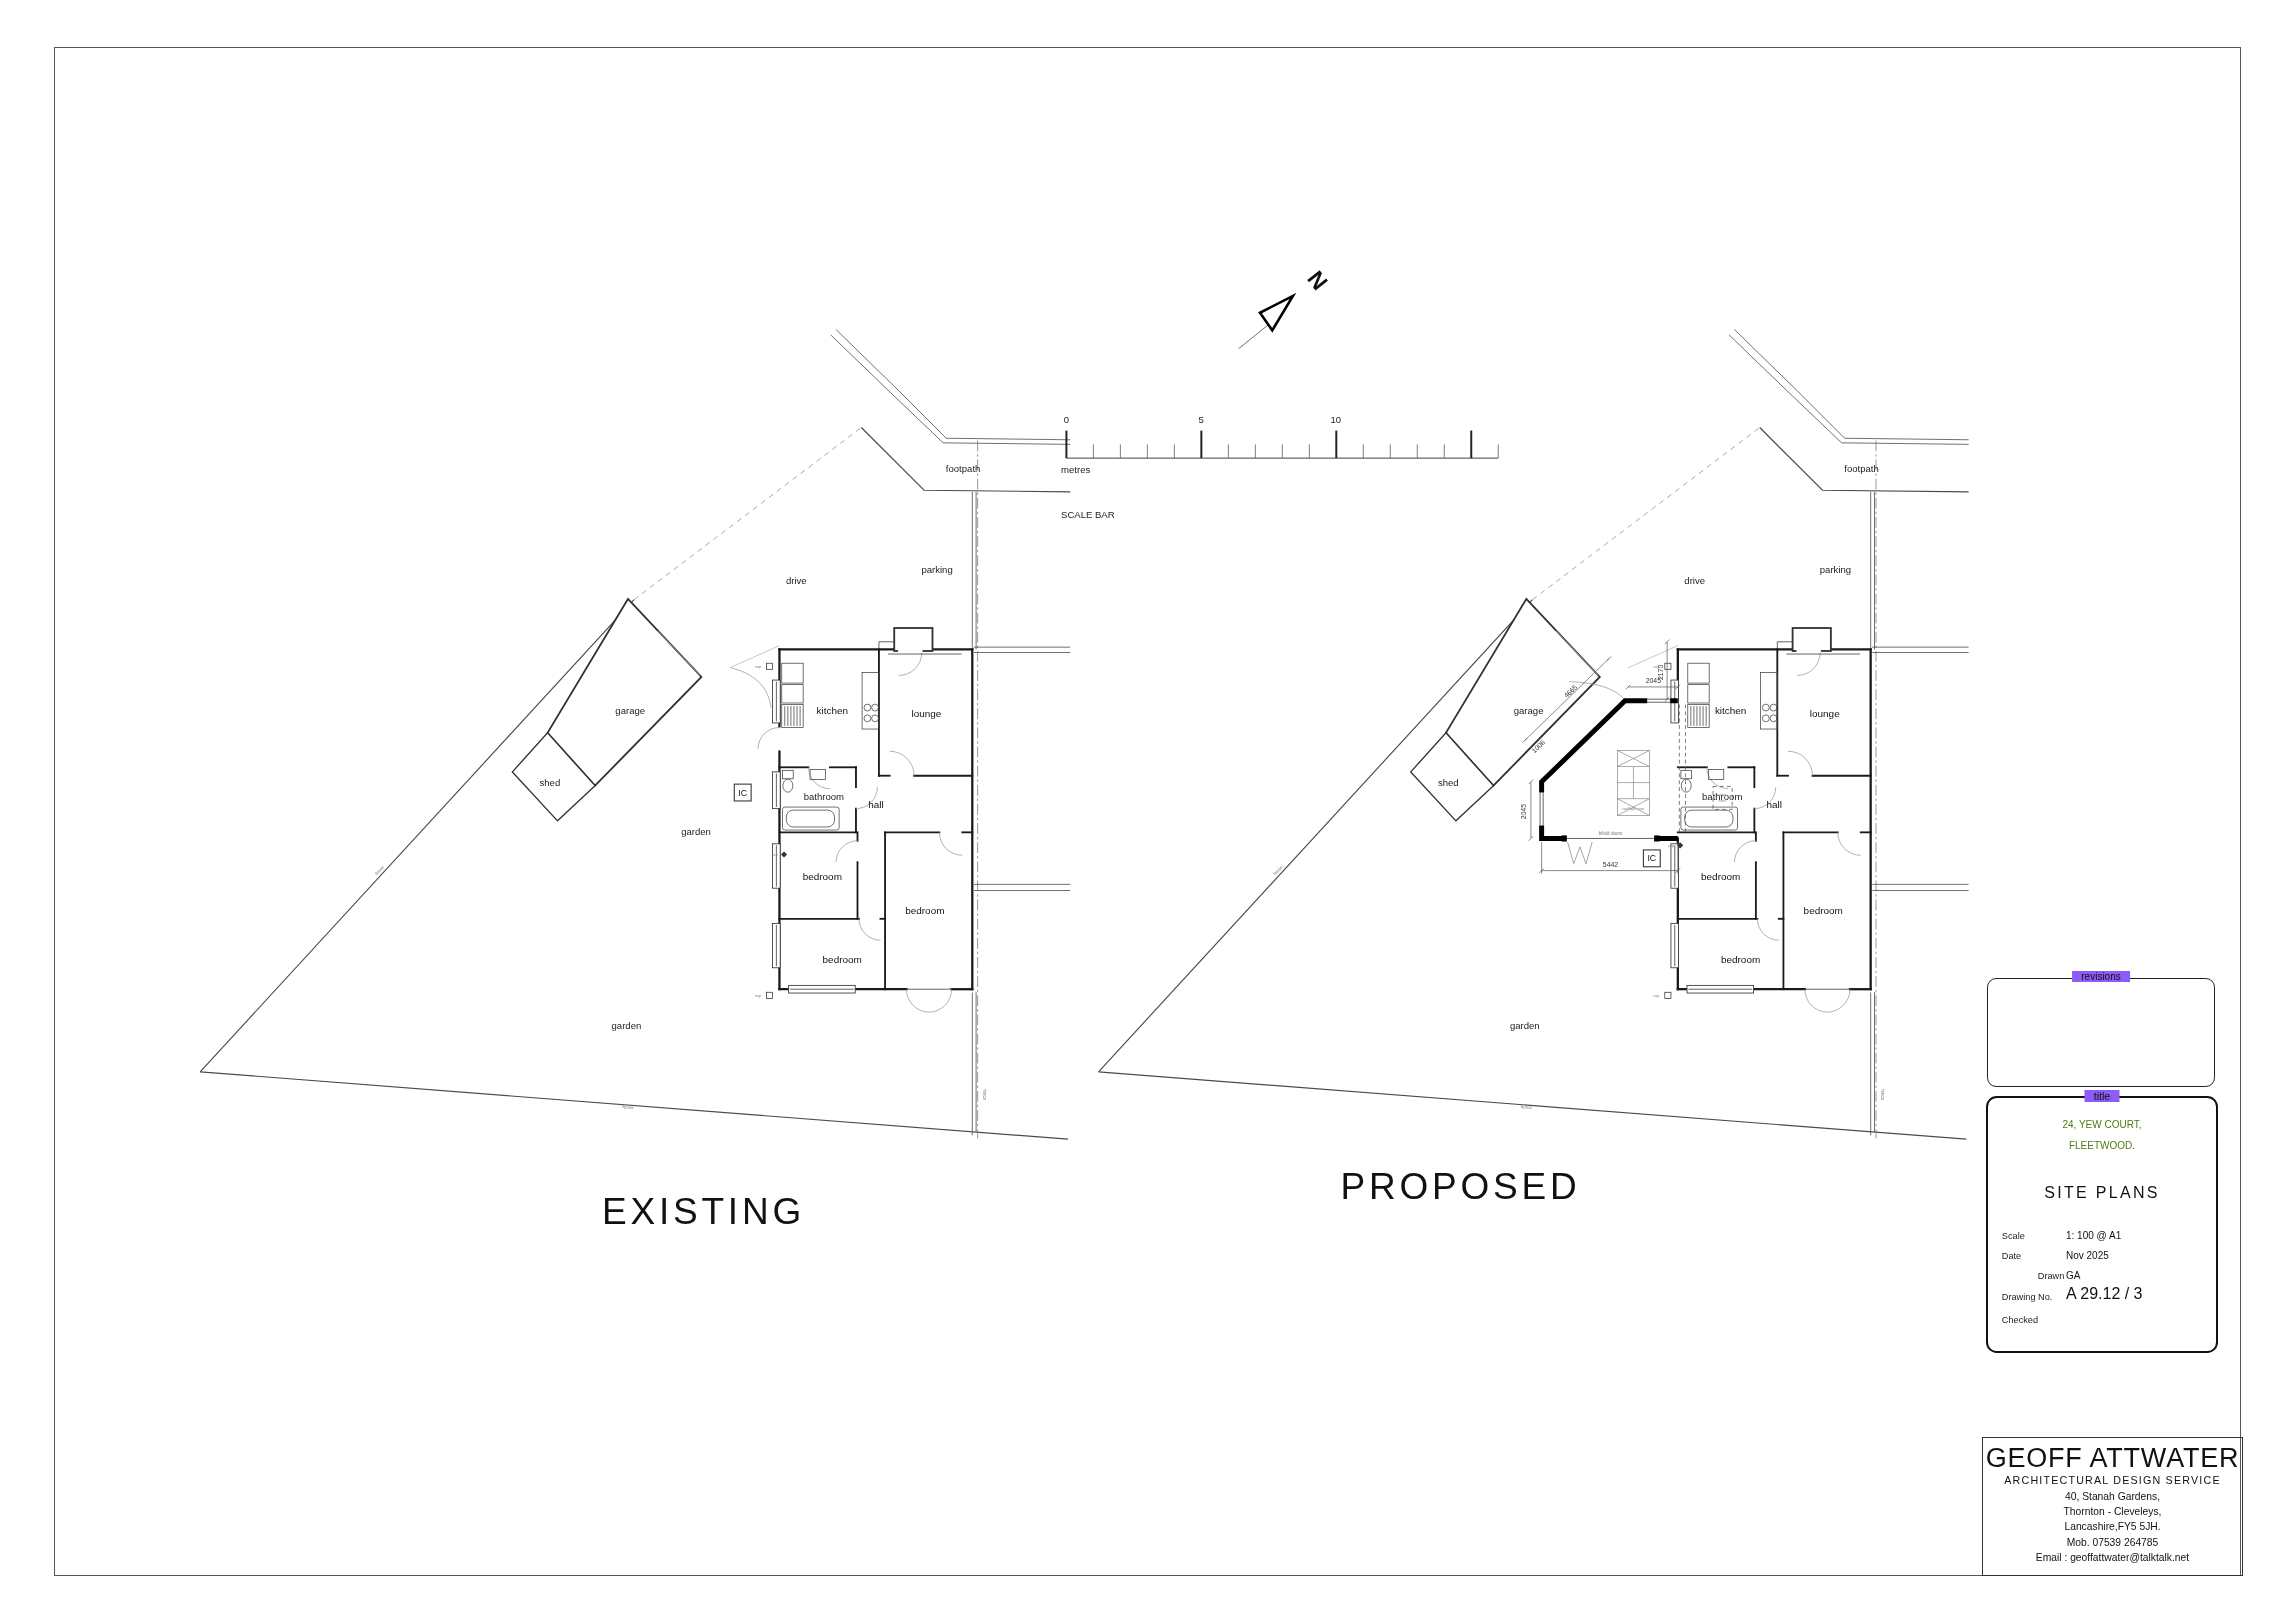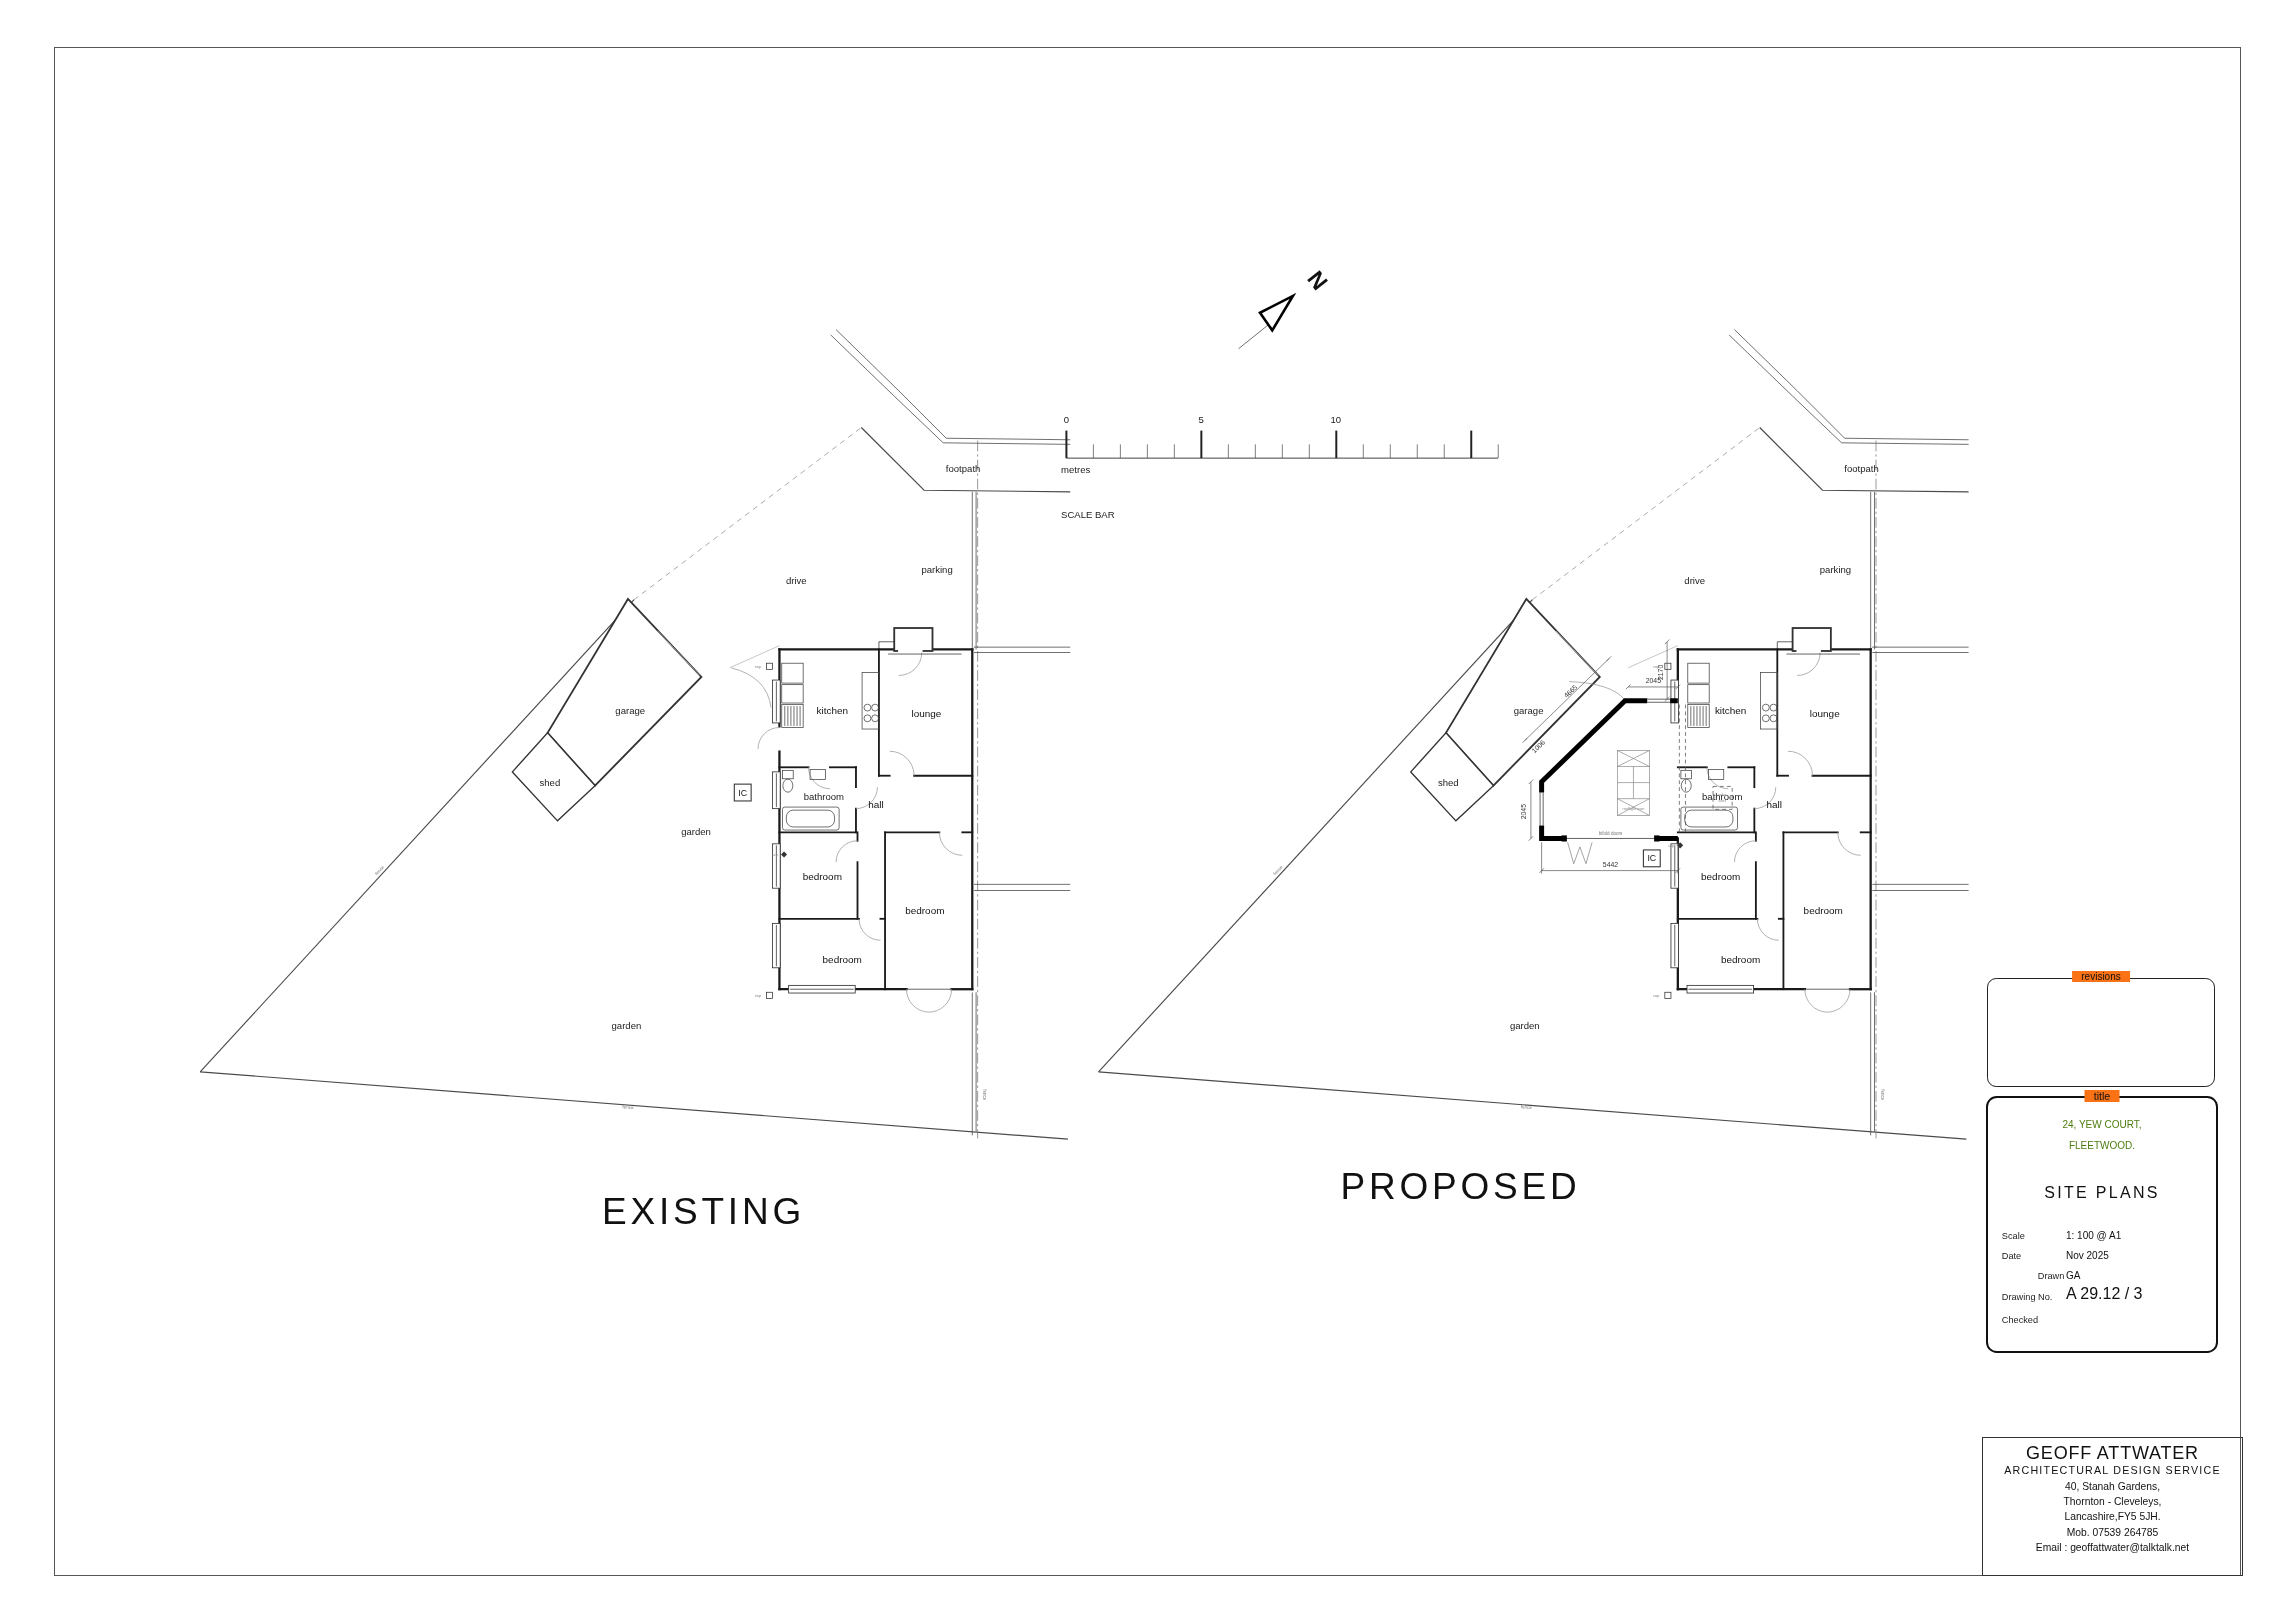--- a/index.html
+++ b/index.html
@@ -39,28 +39,28 @@
   .svpdot{fill:#333}
   .sb1{stroke:#333;stroke-width:1.2}
   .sb2{stroke:#222;stroke-width:2.6}
   .sb3{stroke:#555;stroke-width:1}
   .narrow{fill:#fff;stroke:#000;stroke-width:3.4}
   
   .caption{font-size:37px;letter-spacing:3.8px;color:#111;text-align:center;}
   
   .fbox{border:1.5px solid #222;border-radius:9.2px;}
   .fbox2{border:2.3px solid #111;border-radius:10.7px;}
-  .fbox-label{position:absolute;top:-7.7px;left:50%;transform:translateX(-50%);background:#f97316;padding:0 9.2px;font-size:10px;color:#111;white-space:nowrap;}
+  .fbox-label{position:absolute;top:-7.7px;left:50%;transform:translateX(-50%);background:#8b5cf6;padding:0 9.2px;font-size:10px;color:#111;white-space:nowrap;}
   .proj-line{width:100%;text-align:center;font-size:10px;color:#4d7c0f;}
   .doc-title{width:100%;text-align:center;font-size:16px;letter-spacing:2.3px;color:#111;}
   .fld-label{position:absolute;left:13.8px;font-size:9.2px;color:#222;}
   .fld-value{position:absolute;left:78px;font-size:10px;color:#111;}
   .fld-value-big{position:absolute;left:78px;font-size:16px;color:#111;}
   #company-box{border:1.2px solid #333;text-align:center;}
-  .co-name{font-size:18px;letter-spacing:0.8px;margin-top:4.6px;color:#111;}
+  .co-name{font-size:27px;letter-spacing:0.8px;margin-top:4.6px;color:#111;}
   .co-tag{font-size:10.7px;letter-spacing:1.2px;color:#111;}
   .co-line{font-size:10.3px;line-height:15.3px;color:#111;}
 </style>
 </head>
 <body>
 
 <div id="page-frame" class="abs"></div>
 
 <svg id="plans" class="abs" style="left:54px;top:230px;" width="1959" height="995" viewBox="70 300 2560 1300">
     <g>

